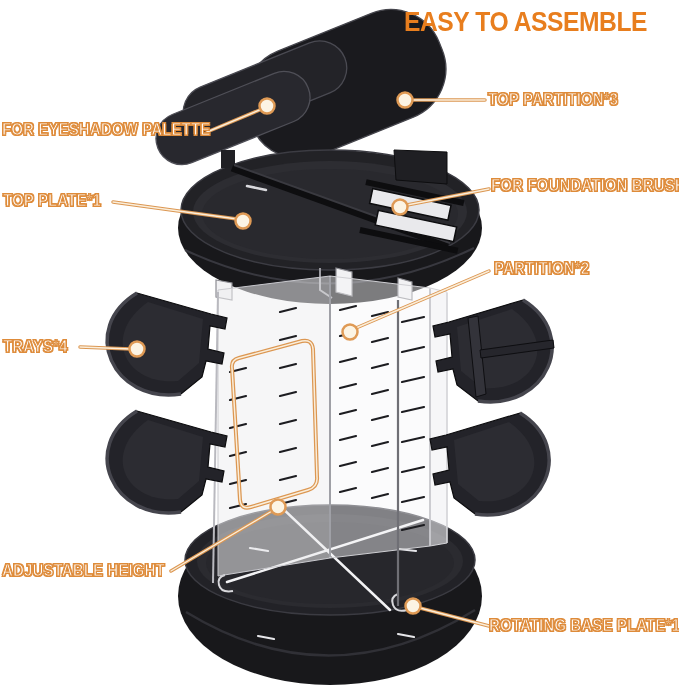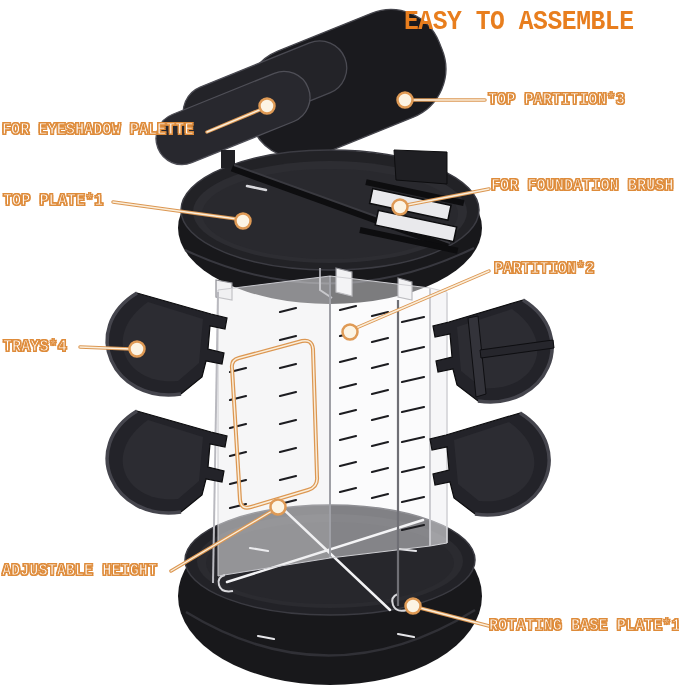--- a/index.html
+++ b/index.html
@@ -1,18 +1,18 @@
 <!DOCTYPE html>
 <html style="--accent: #E87E1E; --outline: #DE8B3A; --bg: #FFFFFF;"><head>
 <meta charset="utf-8">
 <style>
   html,body { margin:0; padding:0; background:#ffffff; }
   .stage {
     position:relative; width:679px; height:692px; background:var(--bg,#fff);
-    overflow:hidden; font-family:Liberation Mono, monospace;
+    overflow:hidden; font-family:Liberation Sans, sans-serif;
   }
   svg.diagram { position:absolute; left:0; top:0; }
 
   .or-label {
     position:absolute; white-space:nowrap;
     font-weight:800; font-size:16px; letter-spacing:0px; line-height:1.25;
     color:#ffffff;
     -webkit-text-stroke:1.1px var(--outline,#DE8B3A);
     text-shadow:
       -1px -1px 0 var(--outline,#DE8B3A),

